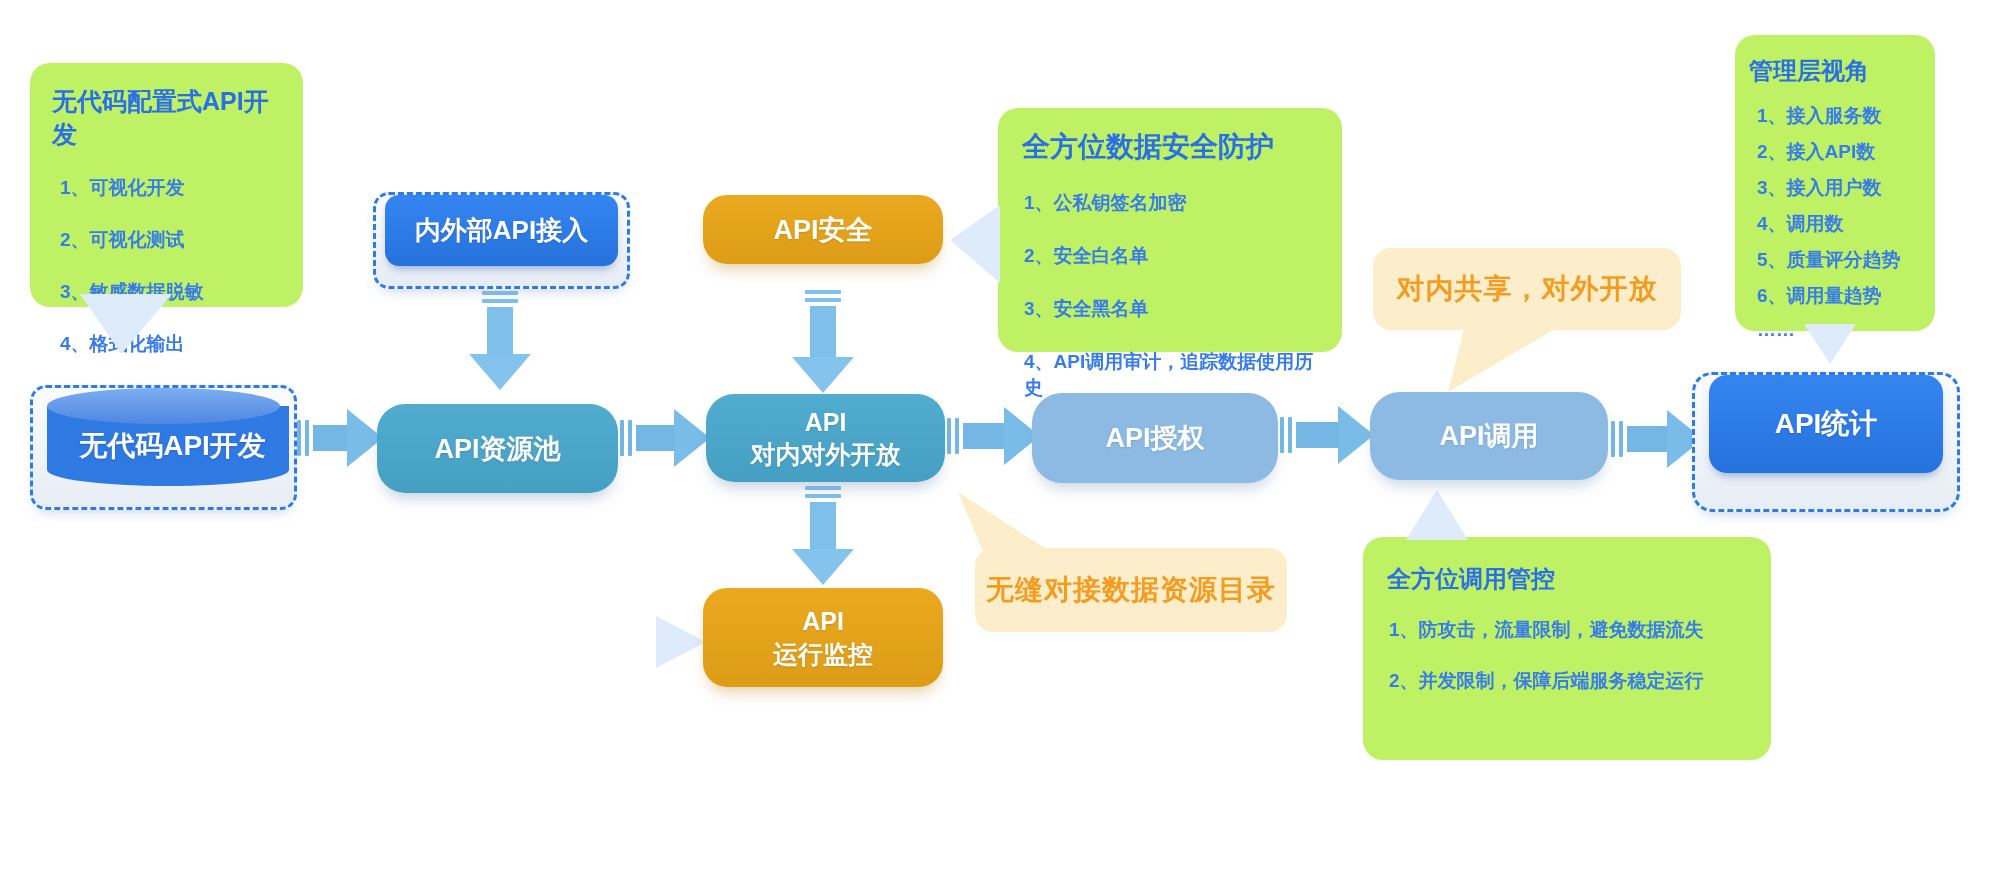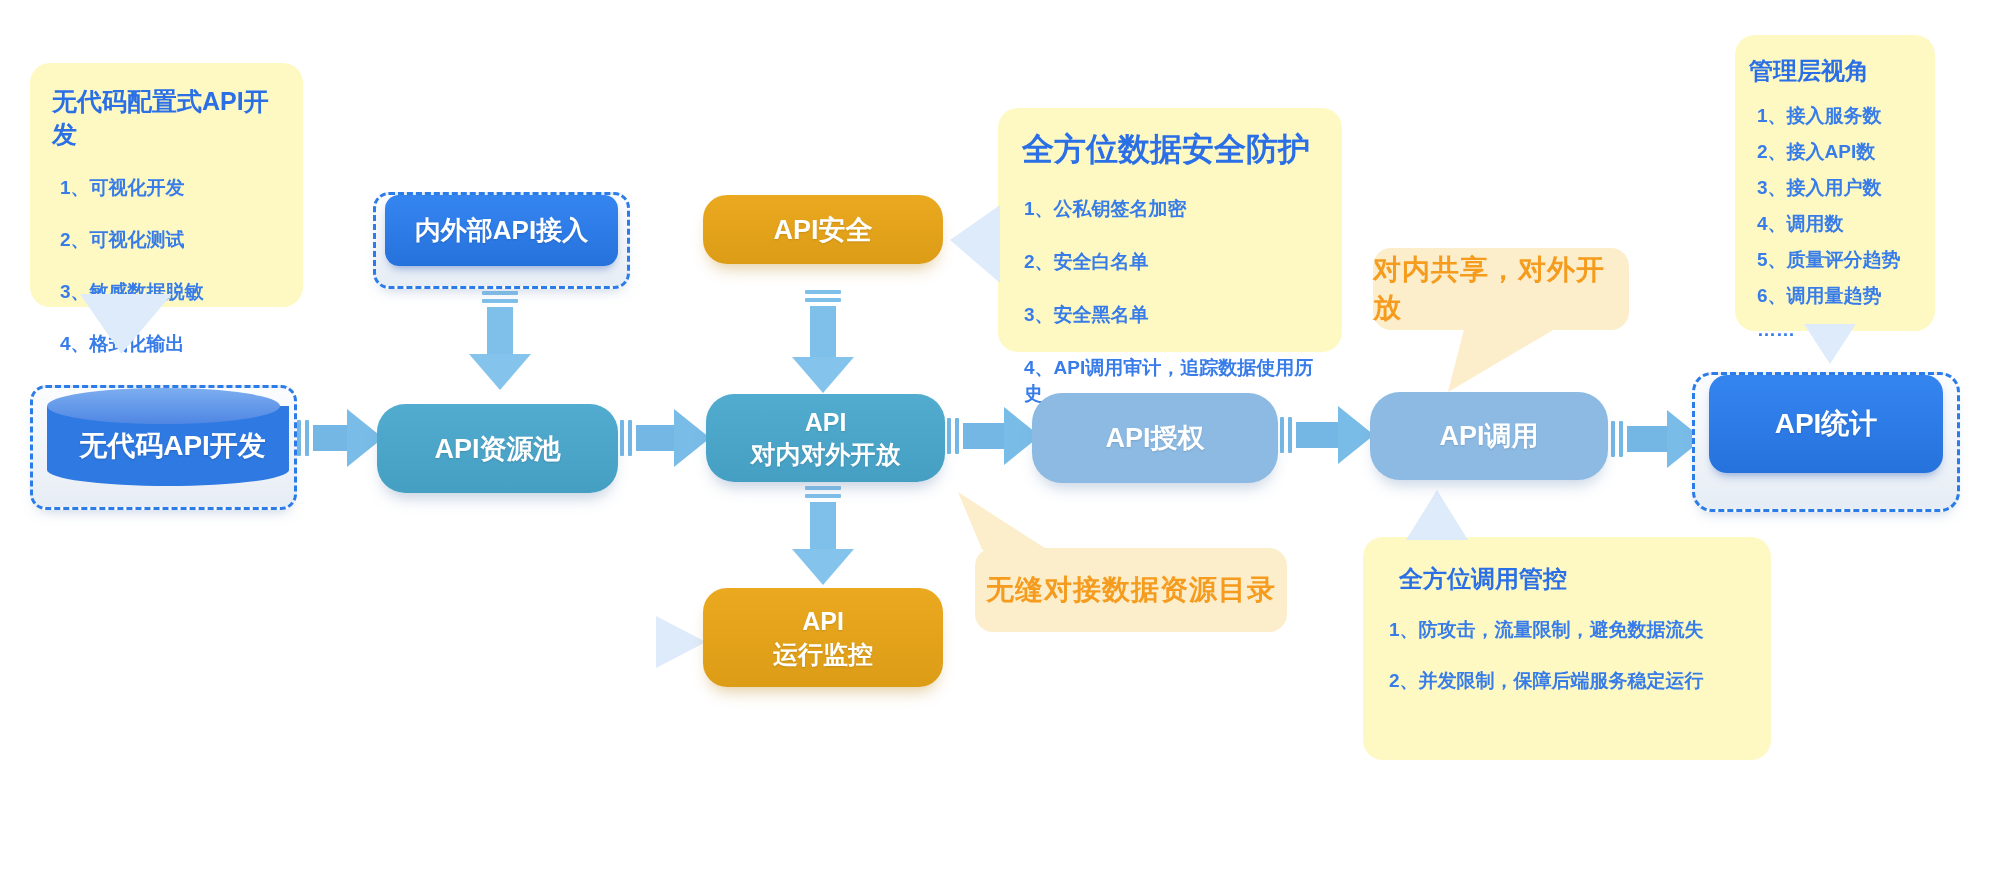--- a/index.html
+++ b/index.html
@@ -1,54 +1,54 @@
 <!DOCTYPE html>
 <html><head>
 <meta charset="utf-8">
 <style>
   html,body{margin:0;padding:0;background:#fff;}
   .canvas{
     position:relative;width:2000px;height:873px;background:#ffffff;overflow:hidden;
     font-family:"Liberation Sans", sans-serif;
   }
   
-  .callout{position:absolute;background:#fef9c3;border-radius:20px;box-sizing:border-box;}
+  .callout{position:absolute;background:#bef264;border-radius:20px;box-sizing:border-box;}
   .callout .title{font-weight:bold;color:#2A6FE6;}
   .callout .item{font-weight:600;color:#377CE8;}
   .tail{position:absolute;background:#DEEBFB;}
   .tail.yellow{background:#FCEECB;}
   .ycallout{position:absolute;background:#FCEECB;border-radius:18px;display:flex;align-items:center;justify-content:center;
             color:#F59C1F;font-weight:bold;font-size:28px;letter-spacing:1px;}
 
   #co-nocode{left:30px;top:63px;width:273px;height:244px;padding:22px 18px 0 22px;}
   #co-nocode .title{font-size:25px;margin-bottom:24px;}
   #co-nocode .item{font-size:19px;margin:0 0 26px 8px;}
   #tail-nocode{left:80px;top:294px;width:92px;height:60px;clip-path:polygon(0 0,100% 0,45% 100%);}
 
   #co-mgmt{left:1735px;top:35px;width:200px;height:296px;padding:20px 10px 0 14px;}
   #co-mgmt .title{font-size:24px;margin-bottom:16px;}
   #co-mgmt .item{font-size:19px;margin:0 0 10px 8px;}
   #tail-mgmt{left:1804px;top:324px;width:52px;height:40px;clip-path:polygon(0 0,100% 0,50% 100%);}
 
   #co-security{left:998px;top:108px;width:344px;height:244px;padding:20px 14px 0 24px;}
-  #co-security .title{font-size:32px;margin-bottom:24px;}
+  #co-security .title{font-size:28px;margin-bottom:24px;}
   #co-security .item{font-size:19px;margin:0 0 27px 2px;}
   #tail-security{left:950px;top:205px;width:50px;height:78px;clip-path:polygon(100% 0,100% 100%,0 45%);}
 
   #co-quality{left:238px;top:578px;width:424px;height:250px;padding:20px 16px 0 24px;}
   #co-quality .title{font-size:24px;margin-bottom:24px;}
   #co-quality .item{font-size:19px;margin:0 0 25px 2px;}
   #tail-quality{left:656px;top:616px;width:50px;height:52px;clip-path:polygon(0 0,100% 50%,0 100%);}
 
   #co-control{left:1363px;top:537px;width:408px;height:223px;padding:26px 14px 0 24px;}
-  #co-control .title{font-size:24px;margin-bottom:22px;margin-left:12px;}
+  #co-control .title{font-size:24px;margin-bottom:22px;}
   #co-control .item{font-size:19px;margin:0 0 25px 2px;}
   #tail-control{left:1406px;top:490px;width:62px;height:50px;clip-path:polygon(50% 0,100% 100%,0 100%);}
 
-  #co-share{left:1373px;top:248px;width:256px;height:82px;}
+  #co-share{left:1373px;top:248px;width:308px;height:82px;}
   #tail-share{left:1448px;top:326px;width:112px;height:66px;clip-path:polygon(15% 0,100% 0,0 100%);}
   #co-catalog{left:975px;top:548px;width:312px;height:84px;}
   #tail-catalog{left:958px;top:492px;width:90px;height:58px;clip-path:polygon(0 0,100% 100%,27% 100%);}
 
   
   .harrow{position:absolute;height:58px;display:flex;align-items:center;}
   .harrow .bar{width:4px;height:36px;background:#74B7E5;margin-right:4px;border-radius:1px;flex:0 0 auto;}
   .harrow .shaft{height:26px;background:#74B7E5;flex:1 1 auto;}
   .harrow .head{width:0;height:0;border-top:29px solid transparent;border-bottom:29px solid transparent;
                 border-left:36px solid #79BCE8;flex:0 0 auto;}

